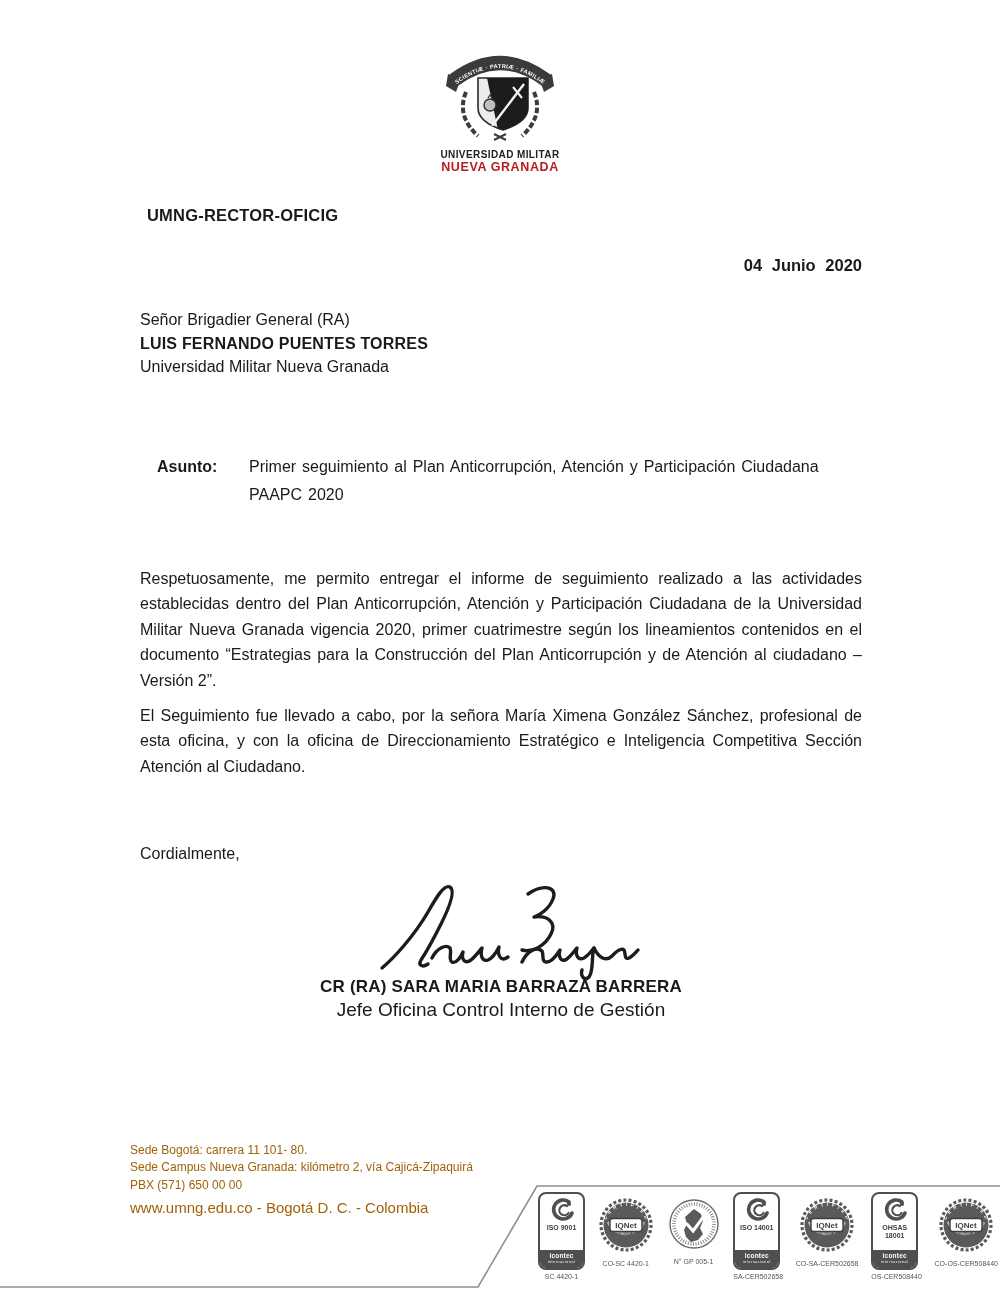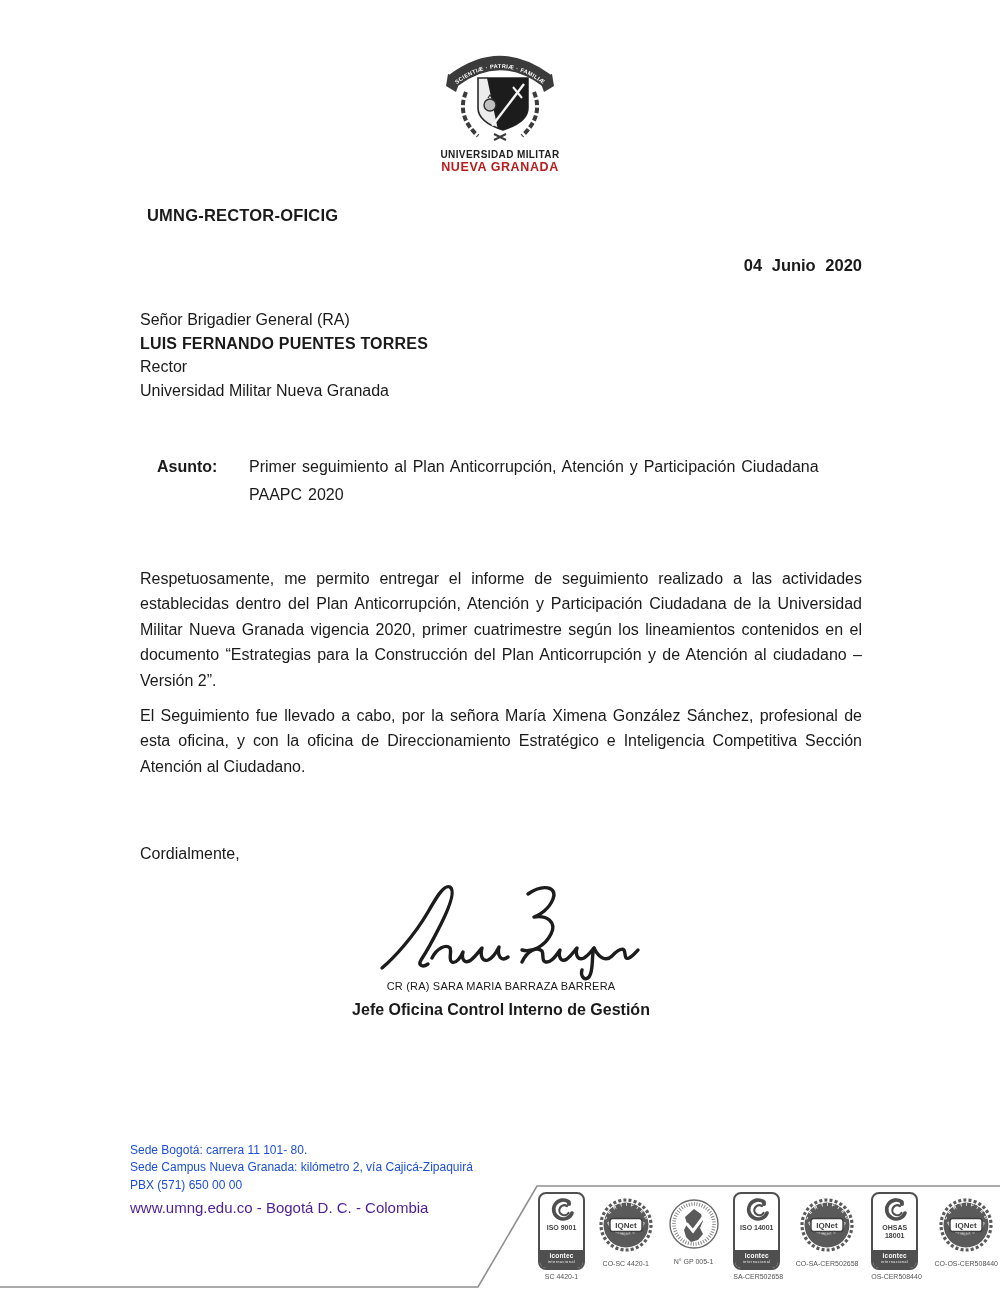--- a/index.html
+++ b/index.html
@@ -29,26 +29,26 @@
 
   .para { position:absolute; left:140px; width:722px; font-size:16px; line-height:25.4px; text-align:justify; }
   .p1 { top:566px; }
   .p2 { top:703px; }
 
   .closing { position:absolute; left:140px; top:845px; font-size:16px; }
 
   .signature { position:absolute; left:372px; top:878px; }
 
   .signer { position:absolute; left:140px; top:975px; width:722px; text-align:center; line-height:23px; }
-  .signer .nm { font-size:11px; font-weight:normal; letter-spacing:.2px; }
-  .signer .tt { font-size:16px; font-weight:bold; }
+  .signer .nm { font-size:17px; font-weight:bold; letter-spacing:.2px; }
+  .signer .tt { font-size:19px; font-weight:normal; }
 
   
-  .addr { position:absolute; left:130px; top:1142px; font-size:12px; line-height:17.3px; color:#1d4ed8; }
-  .site { position:absolute; left:130px; top:1199px; font-size:15px; color:#4c1d95; }
+  .addr { position:absolute; left:130px; top:1142px; font-size:12px; line-height:17.3px; color:#a16207; }
+  .site { position:absolute; left:130px; top:1199px; font-size:15px; color:#a16207; }
 
   .divider { position:absolute; left:0; top:1180px; }
 
   .badges { position:absolute; left:538px; top:1192px; width:460px; display:flex; justify-content:space-between; align-items:flex-start; }
   .badge-col { text-align:center; }
   .badge-label { font-size:7px; color:#555; margin-top:3px; white-space:nowrap; }
 
   .icontec-badge {
     width:47px; height:78px; border:2px solid #4f4f4f; border-radius:8px;
     background:#fff; overflow:hidden; display:flex; flex-direction:column; align-items:center;
@@ -102,21 +102,20 @@
     <div class="crest-name1">UNIVERSIDAD MILITAR</div>
     <div class="crest-name2">NUEVA GRANADA</div>
   </div>
 
   <div class="ref">UMNG-RECTOR-OFICIG</div>
   <div class="date">04 Junio 2020</div>
 
   <div class="recipient">
     <div>Señor Brigadier General (RA)</div>
     <div class="bold">LUIS FERNANDO PUENTES TORRES</div>
-    <div>Rector</div>
     <div>Universidad Militar Nueva Granada</div>
   </div>
 
   <div class="subject">
     <span class="lbl">Asunto:</span>
     <span class="txt">Primer seguimiento al Plan Anticorrupción, Atención y Participación Ciudadana PAAPC 2020</span>
   </div>
 
   <p class="para p1">Respetuosamente, me permito entregar el informe de seguimiento realizado a las actividades establecidas dentro del Plan Anticorrupción, Atención y Participación Ciudadana de la Universidad Militar Nueva Granada vigencia 2020, primer cuatrimestre según los lineamientos contenidos en el documento “Estrategias para la Construcción del Plan Anticorrupción y de Atención al ciudadano – Versión 2”.</p>
   <p class="para p2">El Seguimiento fue llevado a cabo, por la señora María Ximena González Sánchez, profesional de esta oficina, y con la oficina de Direccionamiento Estratégico e Inteligencia Competitiva Sección Atención al Ciudadano.</p>

